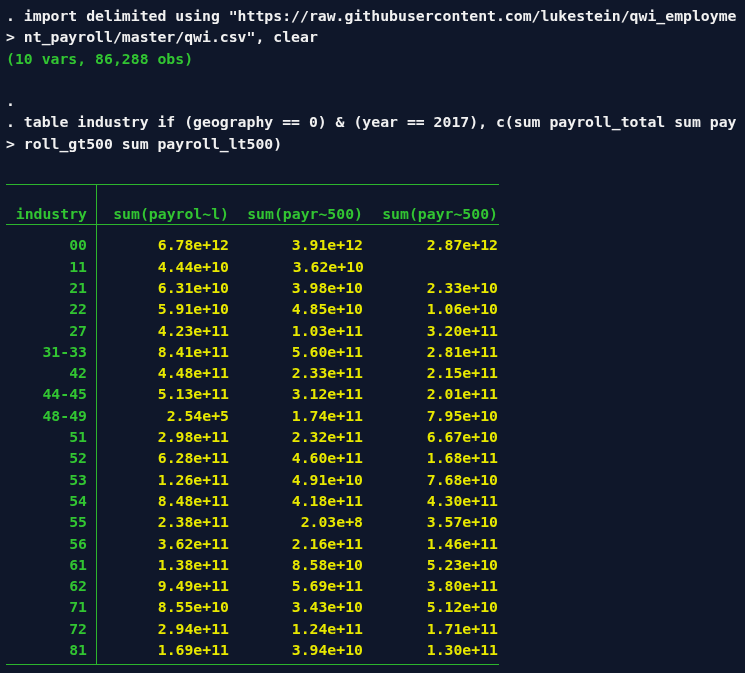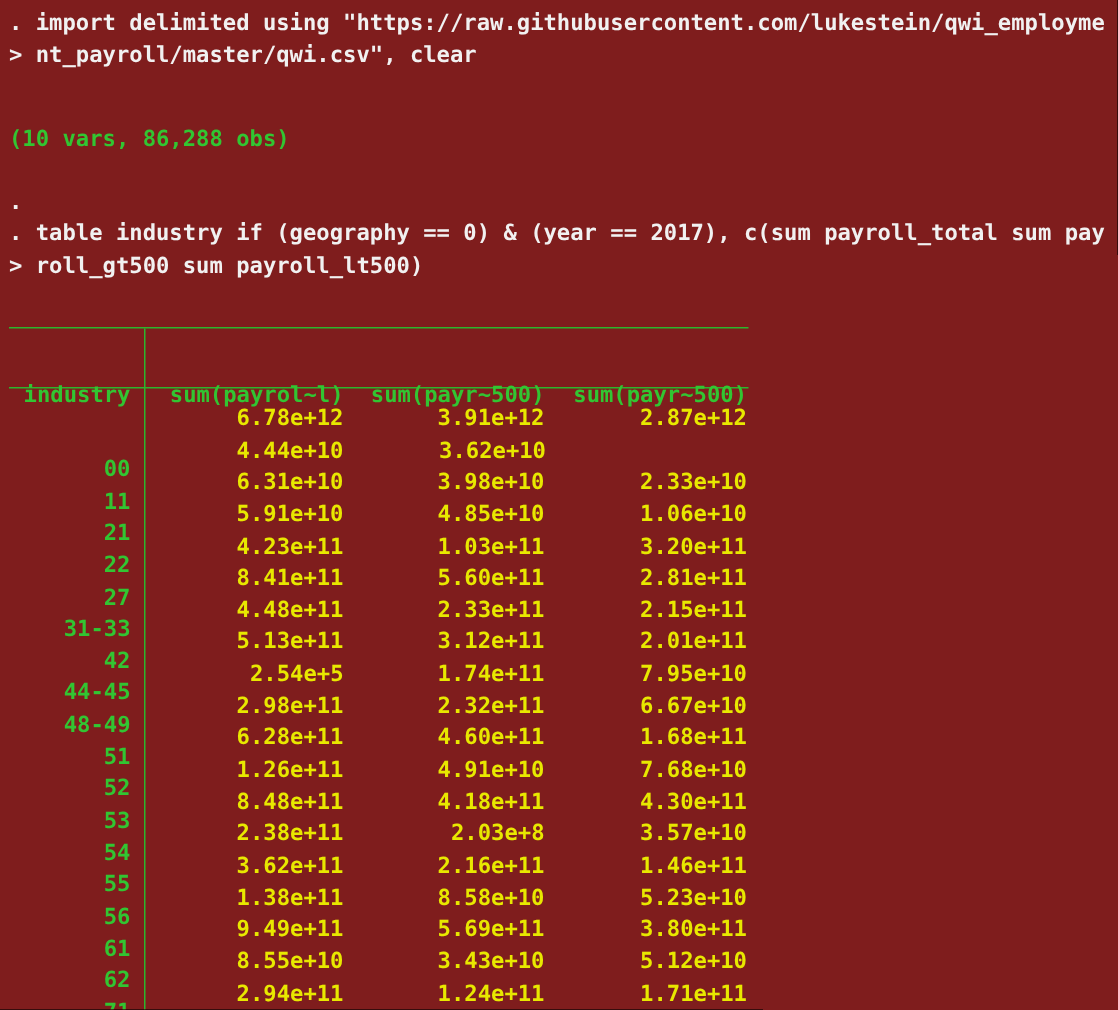--- a/index.html
+++ b/index.html
@@ -7,35 +7,35 @@
     padding: 0;
     background: #000000;
     width: 745px;
     height: 673px;
     overflow: hidden;
   }
   .terminal {
     position: relative;
     width: 745px;
     height: 673px;
-    background: #7f1d1d;
+    background: #0f172a;
     font-family: "DejaVu Sans Mono", monospace;
     font-size: 14.8px;
     font-weight: bold;
     line-height: 21.3px;
     padding: 5px 0 0 6px;
     box-sizing: border-box;
     overflow: hidden;
   }
   .line {
     height: 21.3px;
     white-space: pre;
   }
   .c-white  { color: #f1f1f1; }
-  .c-green  { color: #32c532; margin-top: 34px; }
+  .c-green  { color: #32c532; }
   .c-yellow { color: #e8e800; }
 
   
   .stable {
     position: relative;
     width: 493px;
     margin-top: 9px;
     border-top: 1px solid #2db52d;
     border-bottom: 1px solid #2db52d;
   }
@@ -43,21 +43,21 @@
     position: absolute;
     left: 90px;
     top: 0;
     bottom: 0;
     width: 1px;
     background: #2db52d;
   }
   .thead {
     display: flex;
     height: 39px;
-    align-items: flex-start;
+    align-items: flex-end;
     border-bottom: 1px solid #2db52d;
   }
   .tbody {
     padding: 9px 0 4px 0;
   }
   .trow {
     display: flex;
     height: 21.3px;
   }
   .cell {

